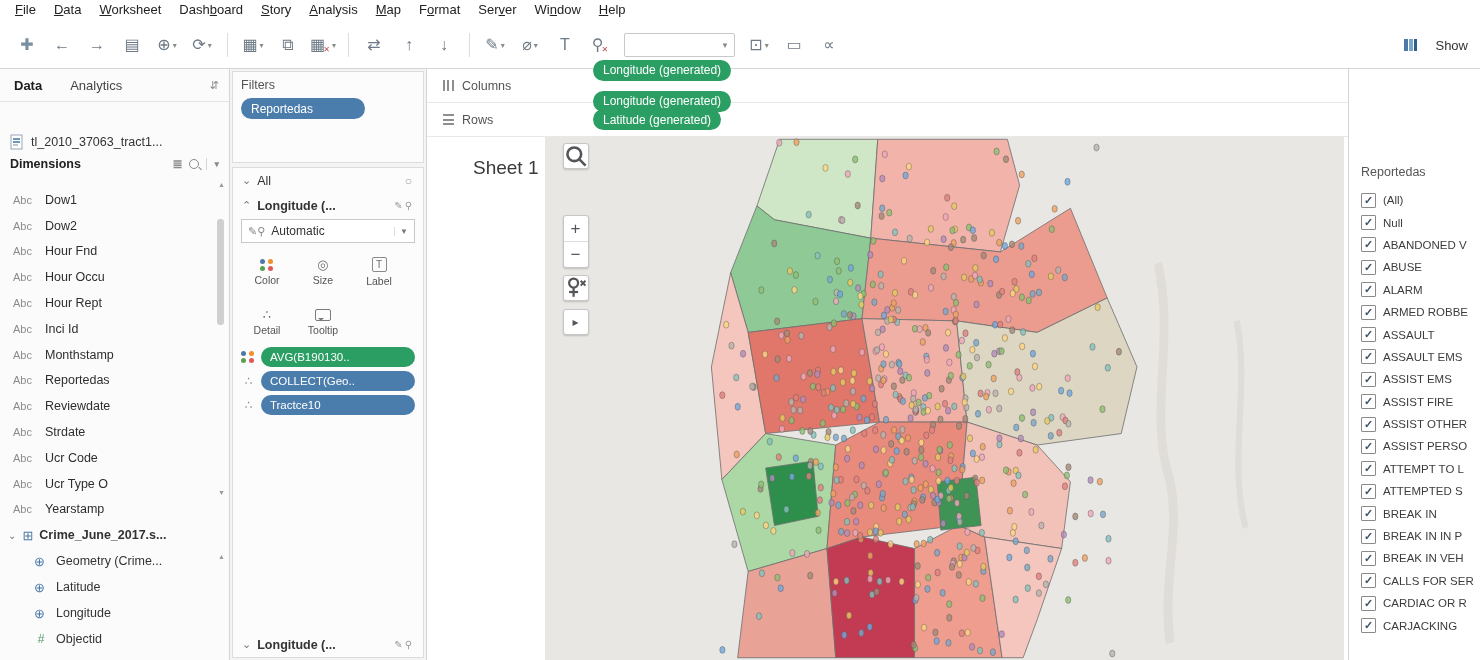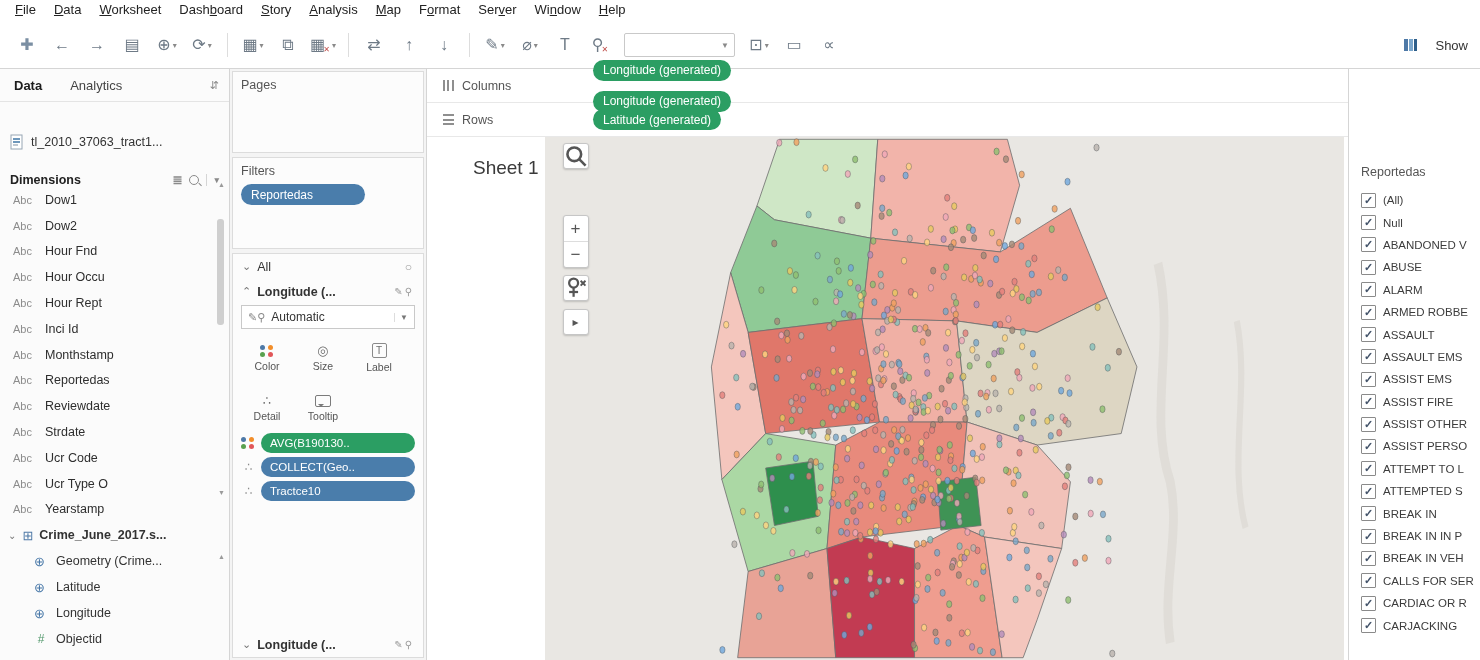--- a/index.html
+++ b/index.html
@@ -32,21 +32,21 @@
   .main-row{display:flex;flex:1;min-height:0;}
 
   
   .data-pane{width:229px;border-right:1px solid #d5d5d5;background:#fbfbfb;position:relative;overflow:hidden;}
   .pane-tabs{height:32px;display:flex;align-items:center;border-bottom:1px solid #e4e4e4;}
   .tab{padding:0 14px;font-size:13px;color:#444;}
   .tab.active{font-weight:bold;color:#1c1c1c;}
   .pane-sort-icon{margin-left:auto;margin-right:10px;color:#888;font-size:11px;}
   .ds-row{height:30px;display:flex;align-items:center;gap:7px;padding-left:10px;margin-top:25px;}
   .ds-row span{font-size:12.5px;color:#333;}
-  .list-header{height:30px;display:flex;align-items:flex-end;padding:0 10px;color:#222;font-weight:bold;font-size:12.5px;}
+  .list-header{height:30px;display:flex;align-items:flex-start;padding:0 10px;color:#222;font-weight:bold;font-size:12.5px;}
   .hdr-icons{margin-left:auto;display:flex;align-items:center;gap:7px;color:#8a8a8a;}
   .hdr-icons .sepline{width:1px;height:12px;background:#d5d5d5;}
   .mag{width:8px;height:8px;border:1.4px solid #8a8a8a;border-radius:50%;position:relative;}
   .mag::after{content:"";position:absolute;width:4px;height:1.4px;background:#8a8a8a;
               transform:rotate(45deg);right:-3.5px;bottom:-1.5px;}
   .dim-row{height:25.8px;display:flex;align-items:center;gap:8px;padding-left:13px;}
   .f-icon{width:24px;color:#8c8c8c;font-size:11px;flex:none;}
   .dim-row .lbl{font-size:12.5px;color:#2e2e2e;white-space:nowrap;}
   .meas-table-row{height:26px;display:flex;align-items:center;gap:6px;padding-left:8px;}
   .meas-table-row .caret{color:#777;font-size:10px;}
@@ -322,23 +322,20 @@
             <span class="lbl">Objectid</span>
           </div>
         </div>
       <div class="sb-arrow" style="top:112px;">▲</div>
       <div class="sb-thumb"></div>
       <div class="sb-arrow" style="top:420px;">▼</div>
       <div class="sb-arrow" style="top:484px;">▲</div>
     </div>
 
     <div class="middle-pane">
-      <div class="card card-pages">
-        <div class="card-label">Pages</div>
-      </div>
       <div class="card card-filters">
         <div class="card-label">Filters</div>
         <div class="filters-pill-wrap" id="filters-pills"><div class="pill" style="background: rgb(74, 125, 171); width: 104px;">Reportedas</div></div>
       </div>
       <div class="card card-marks">
         <div class="marks-row">
           <span class="caret">⌄</span>
           <span>All</span>
           <span class="right-icons" style="font-size:12px;">○</span>
         </div>

